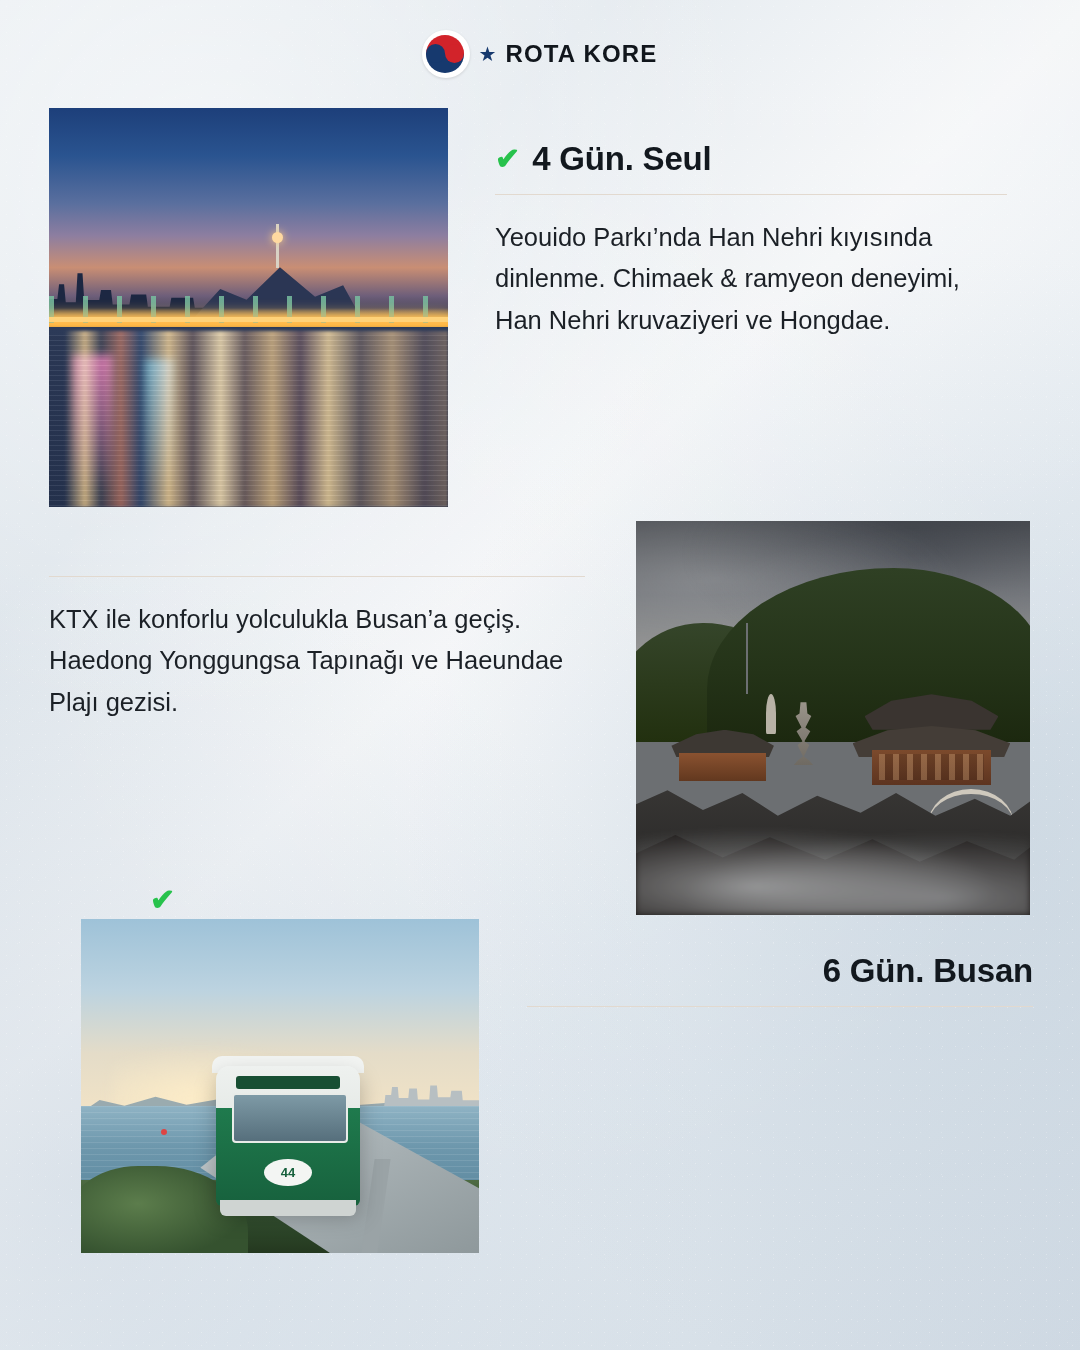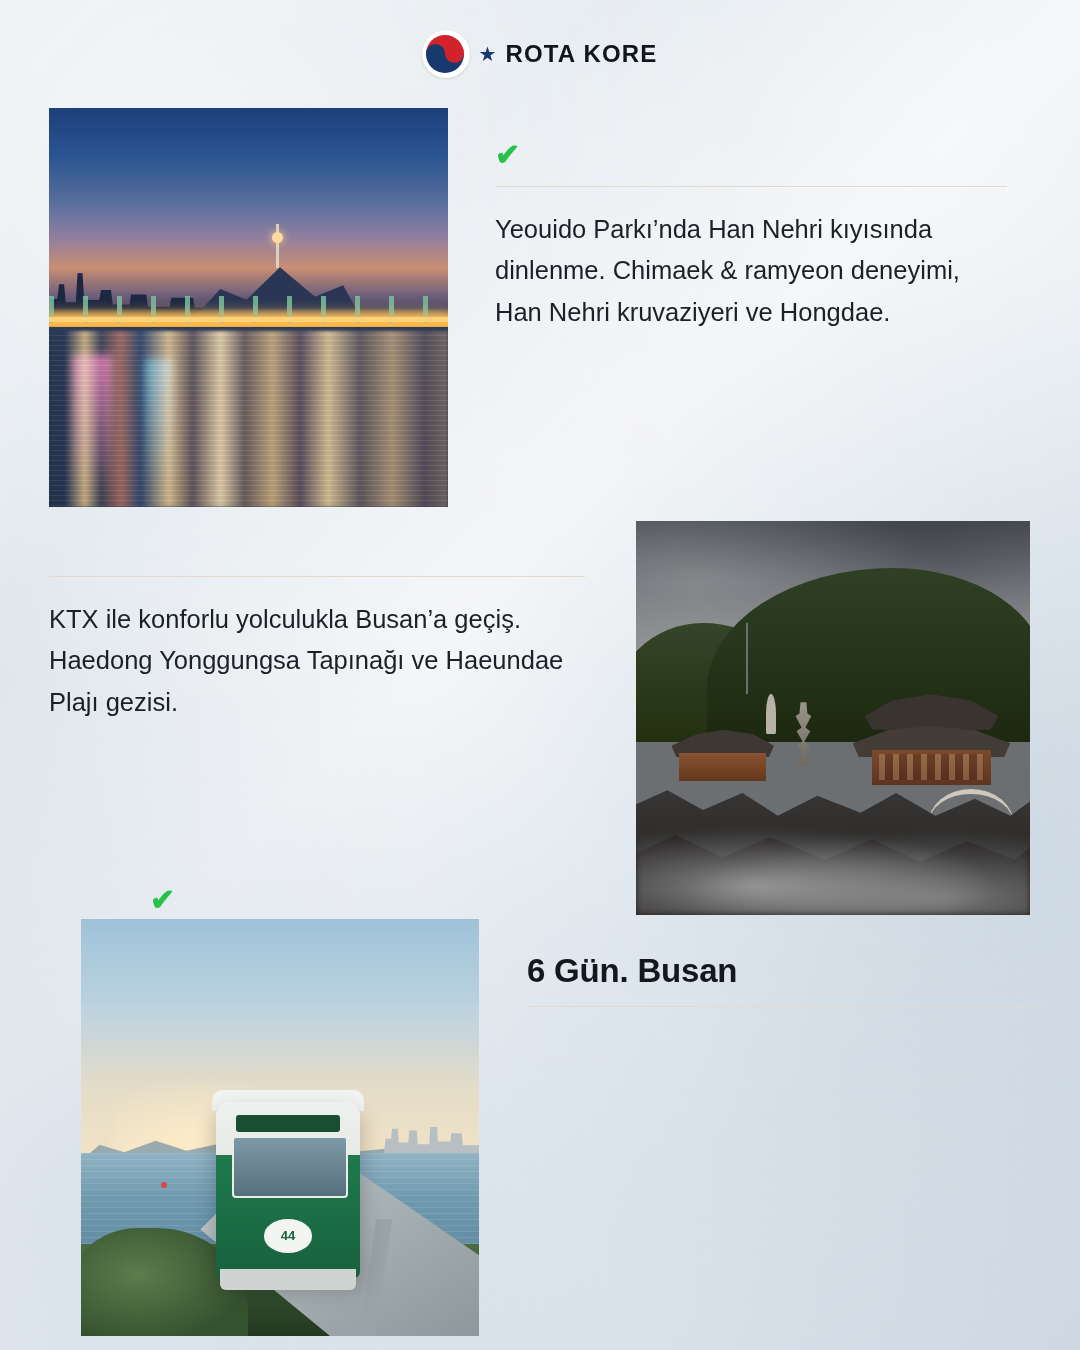--- a/index.html
+++ b/index.html
@@ -144,24 +144,24 @@
 
   
   #block1-photo { left: 49px; top: 108px; width: 399px; height: 399px; }
   #block1-text  { left: 495px; top: 140px; width: 512px; }
 
   
   #block2-photo { left: 636px; top: 521px; width: 394px; height: 394px; }
   #block2-text  { left: 49px; top: 560px; width: 536px; }
 
   
-  #block3-photo { left: 81px; top: 919px; width: 398px; height: 417px; }
+  #block3-photo { left: 81px; top: 919px; width: 398px; height: 334px; }
   #block3-check { left: 150px; top: 885px; }
   #block3-text  { left: 527px; top: 952px; width: 506px; }
-  #block3-text .title-row { justify-content: flex-start; }
+  #block3-text .title-row { justify-content: flex-end; }
 
   
   .seoul {
     position: absolute; inset: 0;
     background:
       linear-gradient(to bottom,
         #1d3f7a 0%, #2a5490 12%, #5a6f9e 24%, #8d7ea0 32%,
         #c98e74 40%, #6f5f7a 47%, #2b3550 53%, #1b2740 62%, #24314e 100%);
   }
   .seoul .mountain {
@@ -452,20 +452,21 @@
     <div class="reflect"></div>
     <div class="reflect-pink"></div>
     <div class="reflect-cyan"></div>
     <div class="ripples"></div>
   </div>
 </div>
 
 <div class="block" id="block1-text">
   <div class="title-row">
     <span class="check">✔</span>
+    <span class="title">4 Gün. Seul</span>
   </div>
   <div class="rule"></div>
   <div class="body-text">Yeouido Parkı’nda Han Nehri kıyısında dinlenme.
  Chimaek &amp; ramyeon deneyimi, Han Nehri kruvaziyeri ve Hongdae.</div>
 </div>
 
 <div class="photo" id="block2-photo">
   <div class="temple">
     <div class="sky"></div>
     <div class="clouds"></div>

